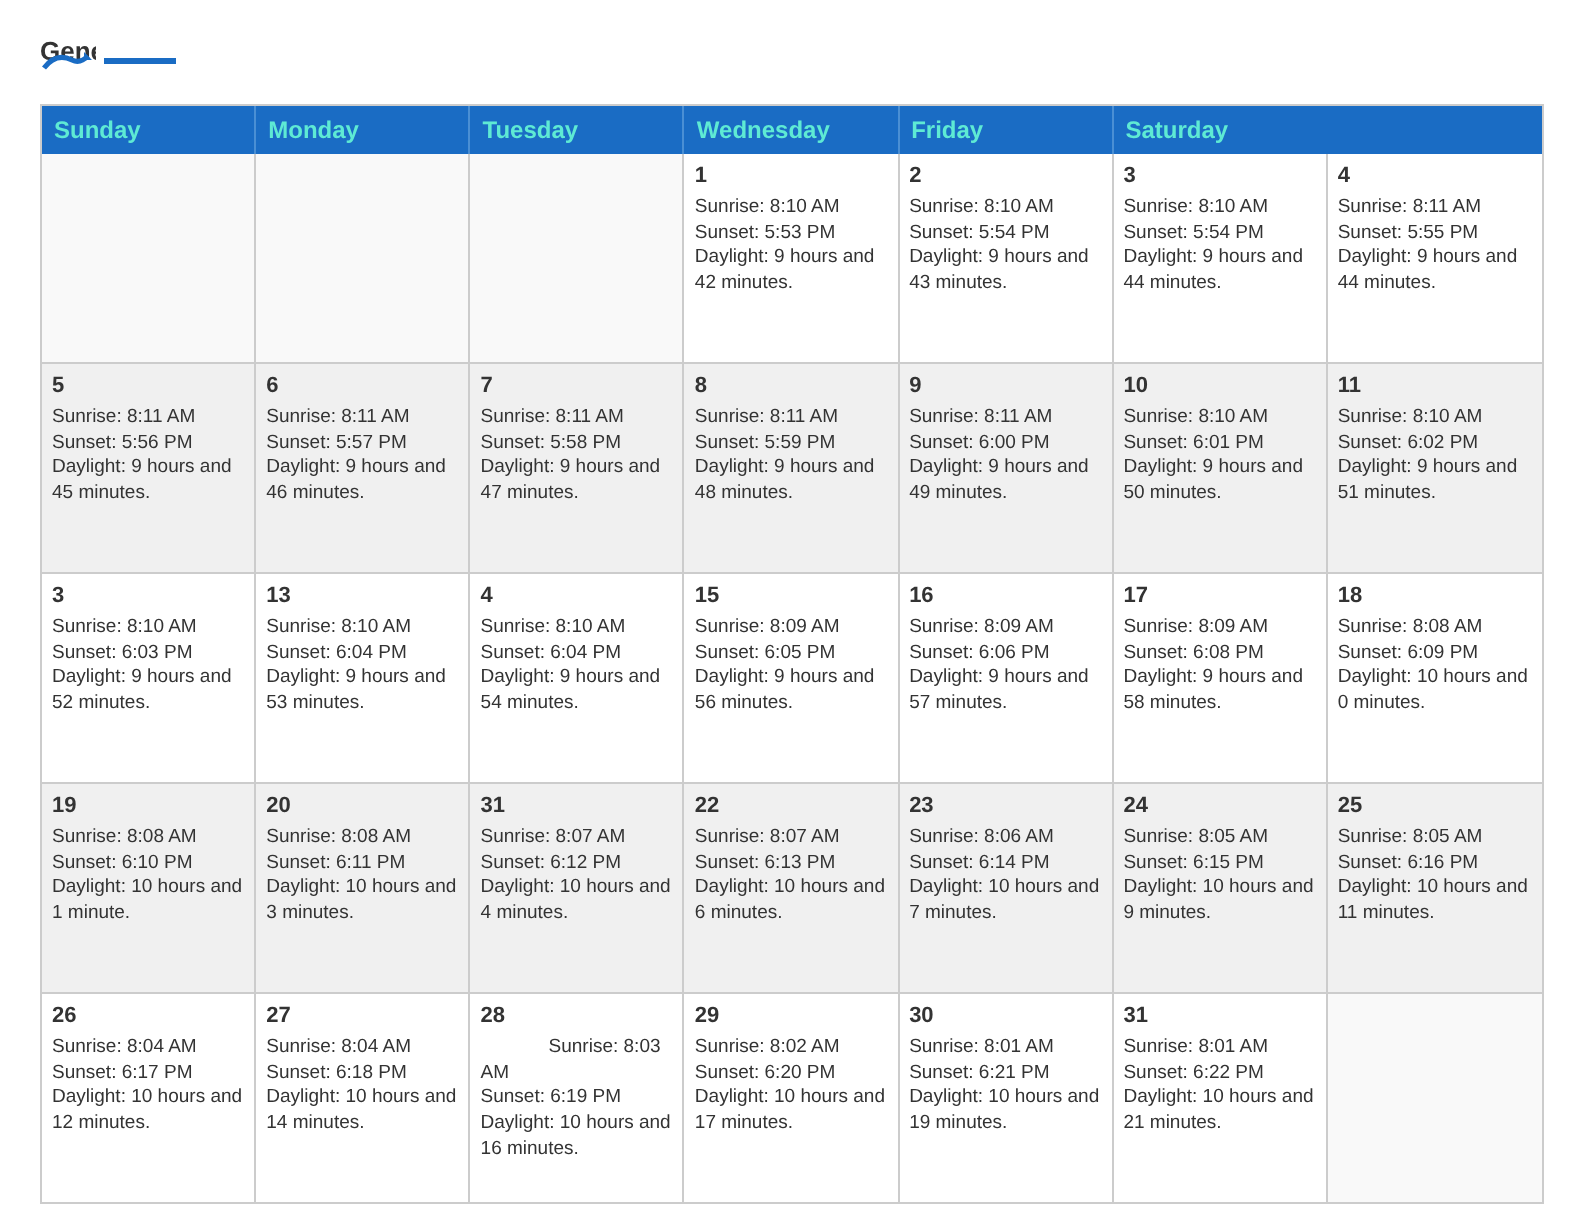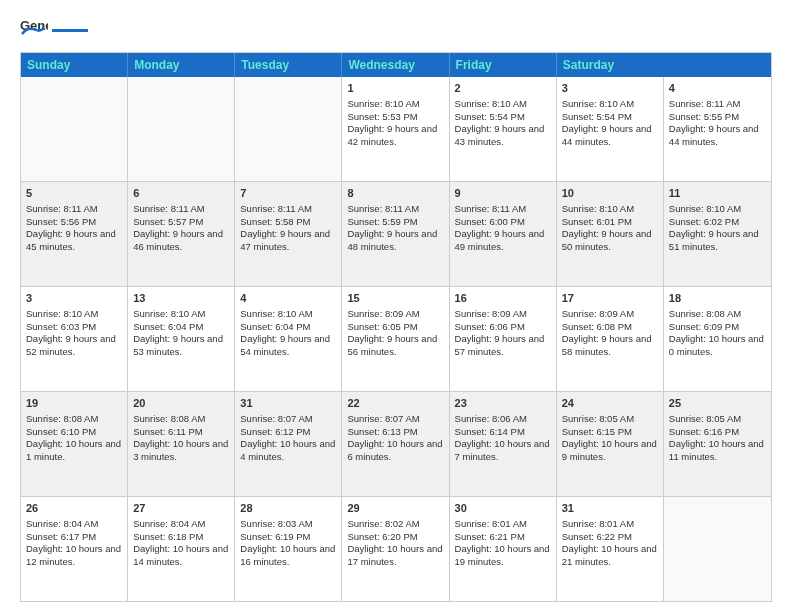--- a/index.html
+++ b/index.html
@@ -215,21 +215,21 @@
 Sunset: 6:16 PM
 Daylight: 10 hours and 11 minutes.</span></div>
         </div>
         <div class="cal-row">
           <div class="cal-cell"><span class="day-number">26</span><span style="white-space: pre-line;">Sunrise: 8:04 AM
 Sunset: 6:17 PM
 Daylight: 10 hours and 12 minutes.</span></div>
           <div class="cal-cell"><span class="day-number">27</span><span style="white-space: pre-line;">Sunrise: 8:04 AM
 Sunset: 6:18 PM
 Daylight: 10 hours and 14 minutes.</span></div>
-          <div class="cal-cell"><span class="day-number">28</span><span style="white-space: pre-line;">Sunrise: 8:03 AM
+          <div class="cal-cell"><span class="day-number">28</span><span style="white-space: pre-line; margin-left: 34px;">Sunrise: 8:03 AM
 Sunset: 6:19 PM
 Daylight: 10 hours and 16 minutes.</span></div>
           <div class="cal-cell"><span class="day-number">29</span><span style="white-space: pre-line;">Sunrise: 8:02 AM
 Sunset: 6:20 PM
 Daylight: 10 hours and 17 minutes.</span></div>
           <div class="cal-cell"><span class="day-number">30</span><span style="white-space: pre-line;">Sunrise: 8:01 AM
 Sunset: 6:21 PM
 Daylight: 10 hours and 19 minutes.</span></div>
           <div class="cal-cell"><span class="day-number">31</span><span style="white-space: pre-line;">Sunrise: 8:01 AM
 Sunset: 6:22 PM

